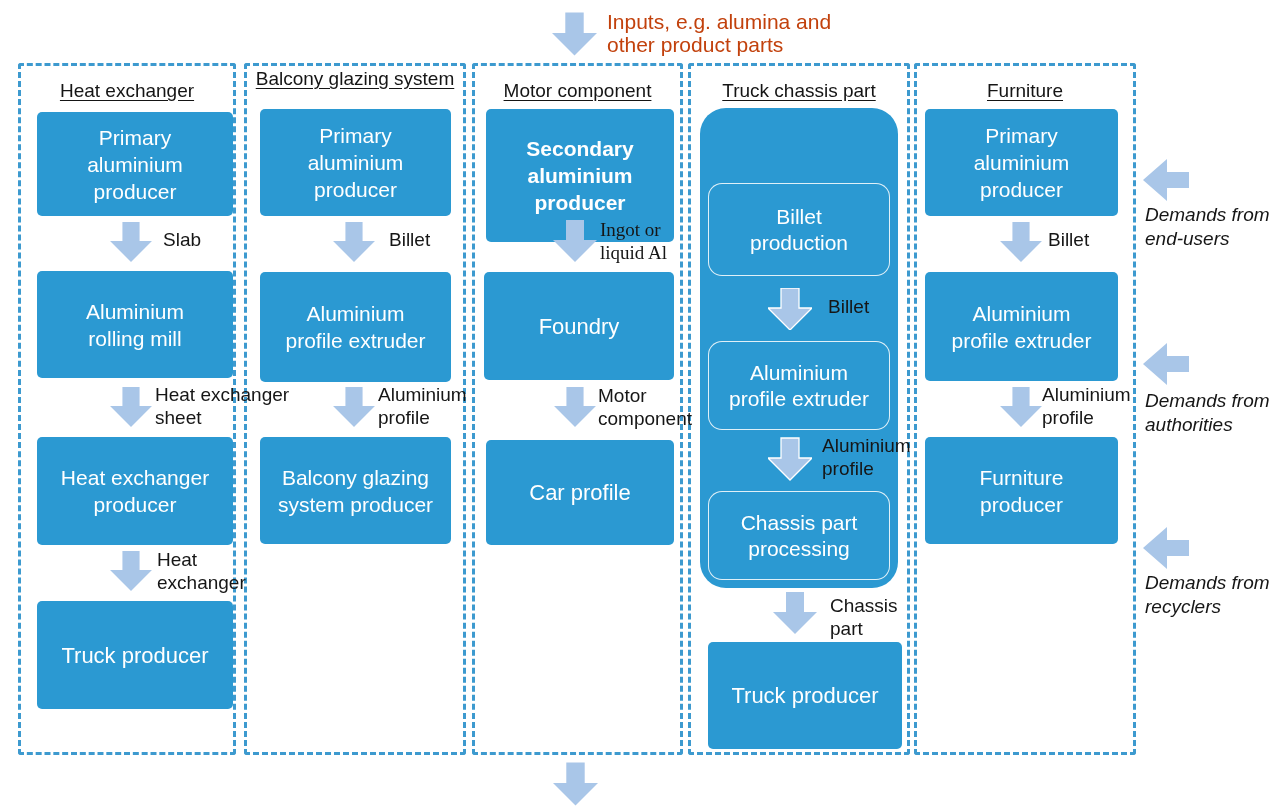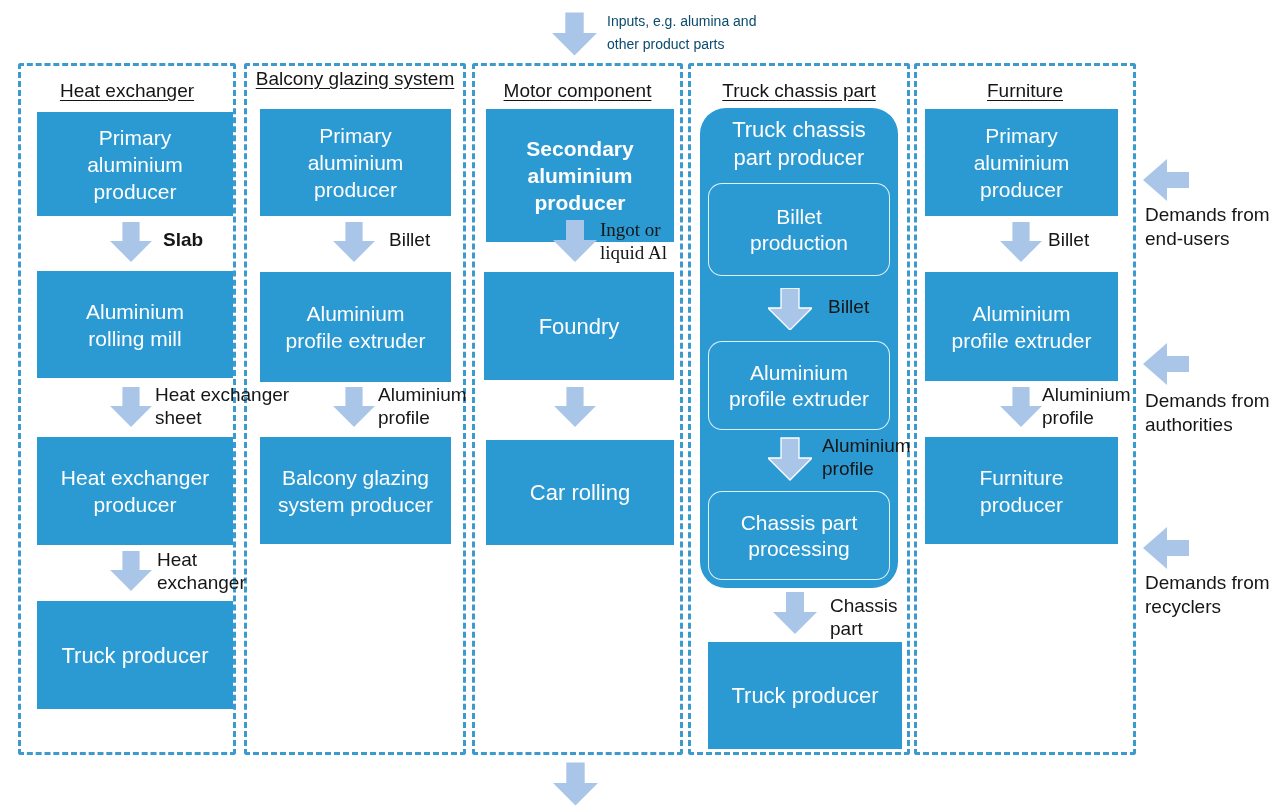--- a/index.html
+++ b/index.html
@@ -9,43 +9,43 @@
   }
   .abs{position:absolute;box-sizing:border-box;}
   .col-rect{
     border:3.5px dashed #3d9acf;border-radius:3px;background:transparent;
   }
   .col-title{
     font-size:19px;line-height:22px;text-align:center;color:#151515;
     text-decoration:underline;text-underline-offset:3px;white-space:nowrap;
   }
   .box{
-    background:#2b99d2;border-radius:0;color:#ffffff;
+    background:#2b99d2;border-radius:5px;color:#ffffff;
     display:flex;align-items:center;justify-content:center;text-align:center;
     font-size:21px;line-height:27px;white-space:pre-line;
   }
   .bigbox{
     background:#2b99d2;border-radius:26px;
   }
   .bigbox-title{
     color:#ffffff;font-size:22px;line-height:28px;text-align:center;white-space:pre-line;
   }
   .innerbox{
     background:#2b99d2;border:1.5px solid rgba(255,255,255,0.85);border-radius:14px;
     color:#ffffff;display:flex;align-items:center;justify-content:center;text-align:center;
     font-size:21px;line-height:26px;white-space:pre-line;
   }
   .flow-label{
     font-size:19px;line-height:23px;color:#161616;white-space:pre;text-align:left;
   }
   .side-label{
-    font-size:19px;line-height:24px;color:#161616;white-space:pre;text-align:left;
+    font-size:19px;line-height:24px;color:#161616;white-space:pre;text-align:left;font-style:italic;
   }
   .io-label{
-    font-size:14px;line-height:23px;color:#0c4a6e;white-space:pre;text-align:left;
+    font-size:21px;line-height:23px;color:#c2410c;white-space:pre;text-align:left;
   }
   svg.arrow{display:block;}
   svg.arrow polygon{fill:#a9c6e8;}
   svg.arrow.stroked polygon{stroke:#ffffff;stroke-width:1.3;}
 </style>
 </head>
 <body>
 
 <div id="page">
 
@@ -66,21 +66,21 @@
   <div class="col-title abs" style="left:472px;top:80px;width:211px;">Motor component</div>
   <div class="col-title abs" style="left:688px;top:80px;width:222px;">Truck chassis part</div>
   <div class="col-title abs" style="left:914px;top:80px;width:222px;">Furniture</div>
 
   <div class="box abs" style="left:37px;top:112px;width:196px;height:104px;">Primary
 aluminium
 producer</div>
   <svg class="arrow abs" style="left:109px;top:222px;" width="44" height="40" viewBox="0 0 44 42">
       <polygon points="13,0 31,0 31,20 44,20 22,42 0,20 13,20"></polygon>
     </svg>
-  <div class="flow-label abs" style="left:163px;top:228px;font-weight:bold;">Slab</div>
+  <div class="flow-label abs" style="left:163px;top:228px;">Slab</div>
   <div class="box abs" style="left:37px;top:271px;width:196px;height:107px;">Aluminium
 rolling mill</div>
   <svg class="arrow abs" style="left:109px;top:387px;" width="44" height="40" viewBox="0 0 44 42">
       <polygon points="13,0 31,0 31,20 44,20 22,42 0,20 13,20"></polygon>
     </svg>
   <div class="flow-label abs" style="left:155px;top:383px;">Heat exchanger
 sheet</div>
   <div class="box abs" style="left:37px;top:437px;width:196px;height:108px;">Heat exchanger
 producer</div>
   <svg class="arrow abs" style="left:109px;top:551px;" width="44" height="40" viewBox="0 0 44 42">
@@ -112,25 +112,25 @@
 producer</div>
   <svg class="arrow abs" style="left:553px;top:220px;" width="44" height="42" viewBox="0 0 44 42">
       <polygon points="13,0 31,0 31,20 44,20 22,42 0,20 13,20"></polygon>
     </svg>
   <div class="flow-label abs" style="left:600px;top:218px;font-family:Liberation Serif, serif;">Ingot or
 liquid Al</div>
   <div class="box abs" style="left:484px;top:272px;width:190px;height:108px;font-size:22px;">Foundry</div>
   <svg class="arrow abs" style="left:553px;top:387px;" width="44" height="40" viewBox="0 0 44 42">
       <polygon points="13,0 31,0 31,20 44,20 22,42 0,20 13,20"></polygon>
     </svg>
-  <div class="box abs" style="left:486px;top:440px;width:188px;height:105px;font-size:22px;">Car rolling</div>
+  <div class="flow-label abs" style="left:598px;top:384px;">Motor
+component</div>
+  <div class="box abs" style="left:486px;top:440px;width:188px;height:105px;font-size:22px;">Car profile</div>
 
   <div class="bigbox abs" style="left:700px;top:108px;width:198px;height:480px;"></div>
-  <div class="bigbox-title abs" style="left:700px;top:116px;width:198px;">Truck chassis
-part producer</div>
   <div class="innerbox abs" style="left:708px;top:183px;width:182px;height:93px;">Billet
 production</div>
   <svg class="arrow stroked abs" style="left:768px;top:288px;" width="44" height="42" viewBox="0 0 44 42">
       <polygon points="13,0 31,0 31,20 44,20 22,42 0,20 13,20"></polygon>
     </svg>
   <div class="flow-label abs" style="left:828px;top:295px;">Billet</div>
   <div class="innerbox abs" style="left:708px;top:341px;width:182px;height:89px;">Aluminium
 profile extruder</div>
   <svg class="arrow stroked abs" style="left:768px;top:437px;" width="44" height="44" viewBox="0 0 44 42">
       <polygon points="13,0 31,0 31,20 44,20 22,42 0,20 13,20"></polygon>

